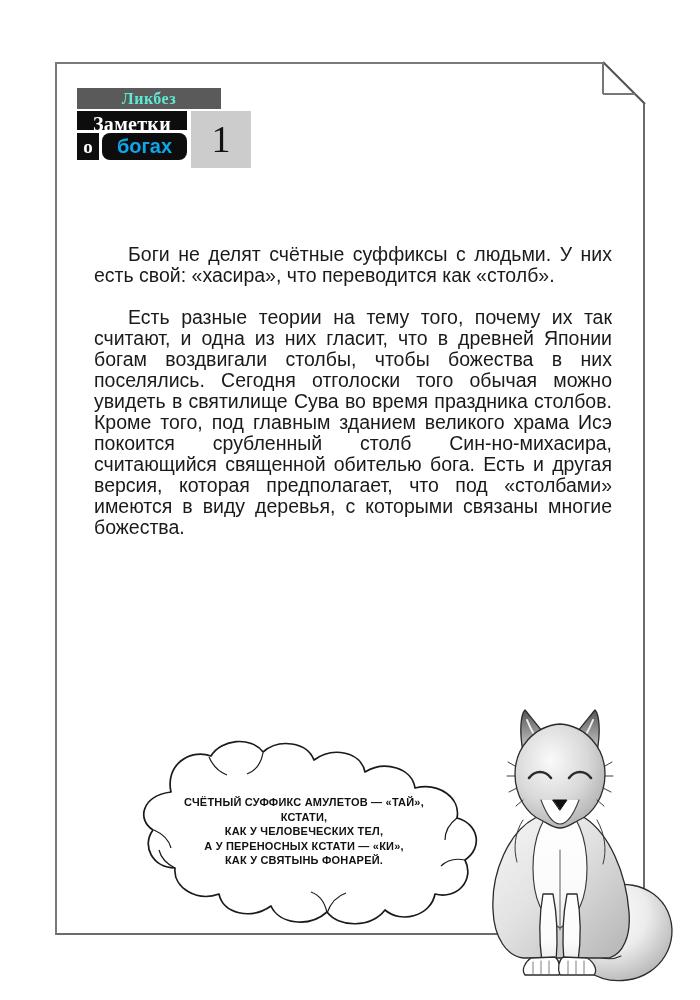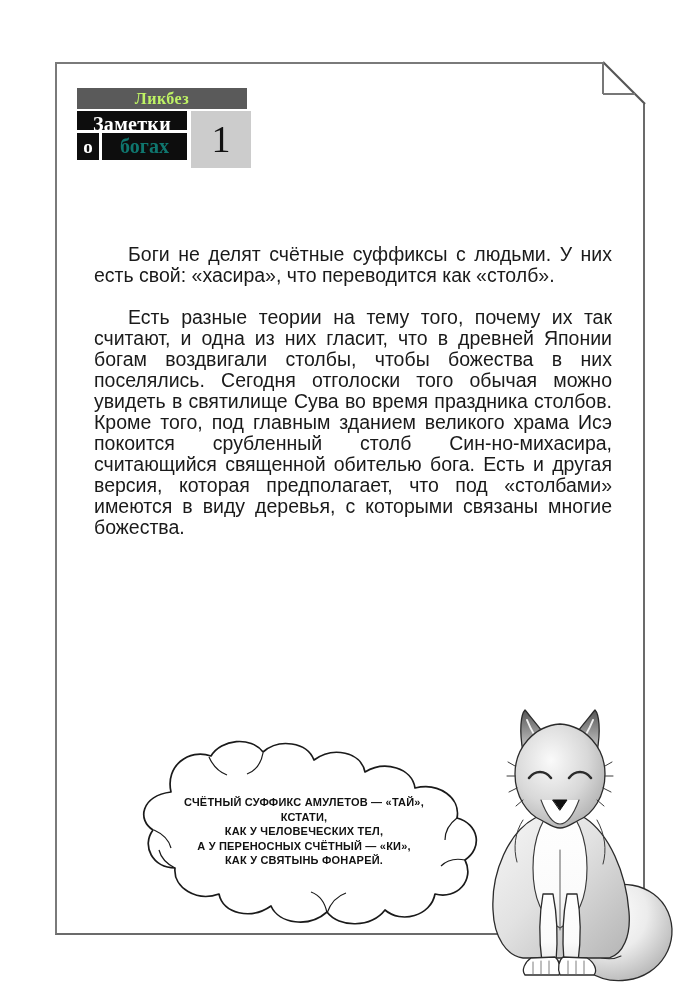--- a/index.html
+++ b/index.html
@@ -54,29 +54,29 @@
 
   
   #badge-cluster {
     position: absolute;
     left: 20px;
     top: 24px;
     width: 175px;
   }
   .badge-top {
     background: #5a5a5a;
-    color: #bef264;
+    color: #5eead4;
     text-align: center;
     font-family: "Liberation Serif", serif;
     font-weight: bold;
     font-size: 16px;
     line-height: 21px;
     height: 21px;
     letter-spacing: .5px;
-    width: 170px;
+    width: 144px;
     box-sizing: border-box;
   }
   .badge-rows {
     display: flex;
     align-items: flex-start;
     margin-top: 2px;
   }
   .badge-left-col {
     width: 110px;
   }
@@ -104,29 +104,30 @@
     font-weight: bold;
     font-size: 19px;
     line-height: 27px;
     height: 27px;
     width: 22px;
     text-align: center;
     box-sizing: border-box;
   }
   .badge-bogah {
     background: #0d0d0d;
-    color: #0f766e;
-    font-family: Liberation Serif, serif;
+    color: #0ea5e9;
+    font-family: Liberation Sans, sans-serif;
     font-weight: bold;
     font-size: 20px;
     line-height: 27px;
     height: 27px;
     width: 85px;
     text-align: center;
     box-sizing: border-box;
+    border-radius: 8px;
   }
   .badge-number {
     background: #cccccc;
     color: #111111;
     width: 60px;
     height: 57px;
     margin-left: 4px;
     font-family: "Liberation Serif", serif;
     font-size: 38px;
     line-height: 57px;
@@ -268,21 +269,21 @@
       <path d="M 66,128 C 58,124 52,118 50,110" fill="none" stroke="#1a1a1a" stroke-width="1.2"></path>
       <path d="M 218,173 C 216,162 210,155 202,152" fill="none" stroke="#1a1a1a" stroke-width="1.2"></path>
       <path d="M 218,173 C 222,162 228,156 237,153" fill="none" stroke="#1a1a1a" stroke-width="1.2"></path>
       <path d="M 356,120 C 346,118 338,120 332,126" fill="none" stroke="#1a1a1a" stroke-width="1.2"></path>
       <path d="M 348,78 C 340,84 336,92 336,100" fill="none" stroke="#1a1a1a" stroke-width="1.2"></path>
     </svg>
     <div id="bubble-text">
       <span class="bl">СЧЁТНЫЙ СУФФИКС АМУЛЕТОВ — «ТАЙ»,</span>
       <span class="bl">КСТАТИ,</span>
       <span class="bl">КАК У ЧЕЛОВЕЧЕСКИХ ТЕЛ,</span>
-      <span class="bl">А У ПЕРЕНОСНЫХ СЧЁТНЫЙ — «КИ»,</span>
+      <span class="bl">А У ПЕРЕНОСНЫХ КСТАТИ — «КИ»,</span>
       <span class="bl">КАК У СВЯТЫНЬ ФОНАРЕЙ.</span>
     </div>
   </div>
 
 </div>
 
 <div id="fox-figure">
   <svg viewBox="0 0 215 300" xmlns="http://www.w3.org/2000/svg">
     <defs>
       <linearGradient id="furGrad" x1="0" y1="0" x2="1" y2="1">

